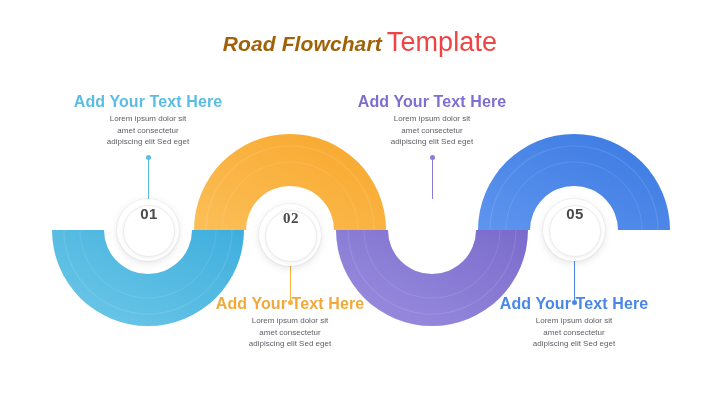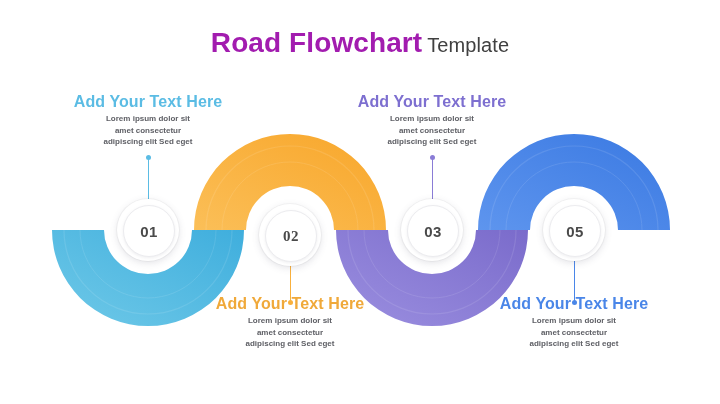--- a/index.html
+++ b/index.html
@@ -24,29 +24,30 @@
   
   #title-bar {
     position: absolute;
     top: 27px;
     left: 0;
     width: 720px;
     text-align: center;
     white-space: nowrap;
   }
   .title-strong {
-    font-size: 28px;
+    font-size: 21px;
     font-weight: bold;
-    color: #a21caf;
+    color: #a16207;
     letter-spacing: 0.1px;
+    font-style: italic;
   }
   .title-light {
-    font-size: 20px;
+    font-size: 27px;
     font-weight: normal;
-    color: #404040;
+    color: #ef4444;
     letter-spacing: 0.1px;
     margin-left: 5px;
   }
 
   
   #road-svg {
     position: absolute;
     left: 0;
     top: 0;
     width: 720px;
@@ -70,21 +71,21 @@
     left: 6px;
     top: 6px;
     width: 50px;
     height: 50px;
     border-radius: 50%;
     background: #ffffff;
     border: 1px solid #ececef;
     box-shadow: inset 0 0 0 1px rgba(255,255,255,0.9),
                 0 1px 3px rgba(120,120,140,0.13);
     display: flex;
-    align-items: center;
+    align-items: flex-start;
     justify-content: center;
   }
   .badge-num {
     font-size: 15px;
     font-weight: bold;
     color: #4a4a4a;
     letter-spacing: 0.5px;
     line-height: 1;
   }
 
@@ -119,21 +120,21 @@
   .tb-heading {
     font-size: 16px;
     font-weight: bold;
     line-height: 13px;
     letter-spacing: 0.1px;
     margin-bottom: 5px;
     white-space: nowrap;
   }
   .tb-body {
     font-size: 8px;
-    font-weight: bold;
+    font-weight: normal;
     line-height: 11.5px;
     color: #5f6066;
   }
   .tb-body div { white-space: nowrap; }
 </style>
 </head>
 <body>
 
 <div id="slide">
 
@@ -208,25 +209,20 @@
       <span class="badge-num">01</span>
     </div>
   </div>
 
   <div class="badge" style="left:290px; top:235px;font-family:Liberation Serif, serif;">
     <div class="badge-ring">
       <span class="badge-num">02</span>
     </div>
   </div>
 
-  <div class="badge" style="left:432px; top:230px;">
-    <div class="badge-ring">
-      <span class="badge-num">03</span>
-    </div>
-  </div>
 
   <div class="badge" style="left:574px; top:230px;">
     <div class="badge-ring">
       <span class="badge-num">05</span>
     </div>
   </div>
 
   <div class="text-block" style="left:148px; top:95px;">
     <div class="tb-heading" style="color:#5BBCE4;">Add Your Text Here</div>
     <div class="tb-body">

